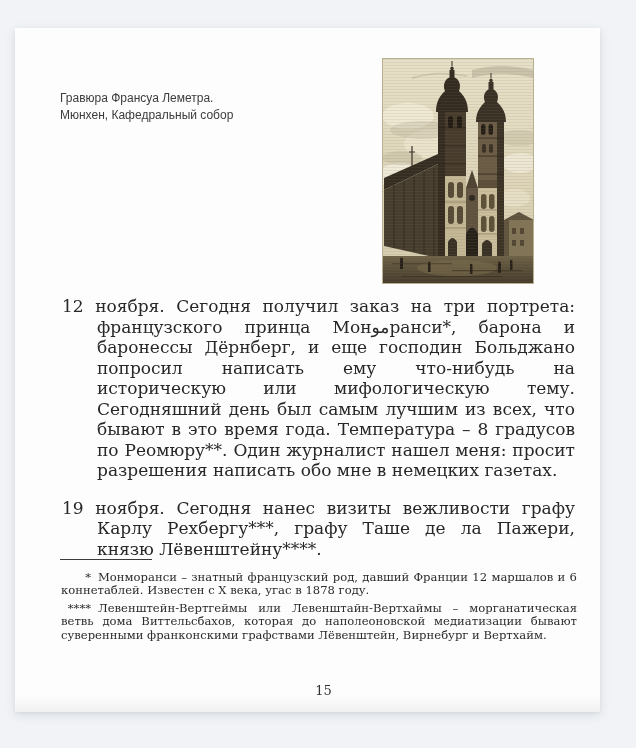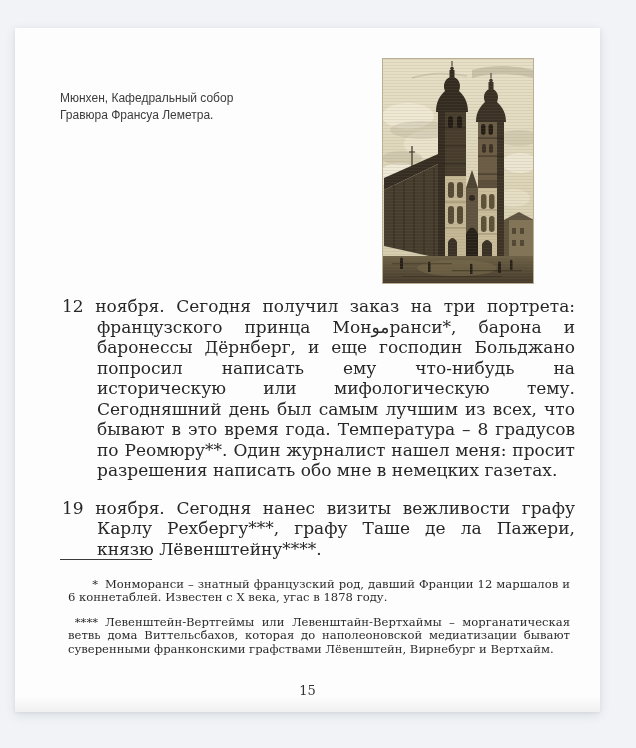--- a/index.html
+++ b/index.html
@@ -35,39 +35,39 @@
   .entry .date { white-space:nowrap; }
   .fn-rule {
     position:absolute; left:45px; top:531px; width:92px; height:0;
     border-top:1.5px solid #3b3b3b;
   }
   .footnotes {
     position:absolute; left:42px; top:539px; width:524px;
     font-size:11.6px; line-height:13.4px; color:#2b2b2b;
     text-align:justify;
   }
-  .fn { margin:11px; }
+  .fn { margin:4px; }
   .fn .marker {
     display:inline-block; min-width:30px; text-align:right;
     margin-right:7px; text-indent:0;
   }
   .page-number {
     position:absolute; left:0; top:655px; width:585px;
-    text-align:center; font-size:13px; color:#333;
+    text-align:center; font-size:13px; color:#333;padding-left:16px;
   }
 </style>
 </head>
 <body>
 
 <div class="screen">
   <div class="page">
 
     <div class="caption">
+      <div>Гравюра Франсуа Леметра.</div>
       <div>Мюнхен, Кафедральный собор</div>
-      <div>Гравюра Франсуа Леметра.</div>
     </div>
 
     <div class="engraving">
       <svg viewBox="0 0 152 226" width="152" height="226" xmlns="http://www.w3.org/2000/svg">
         <defs>
           <linearGradient id="sky" x1="0" y1="0" x2="0" y2="1">
             <stop offset="0" stop-color="#e7e0c8"></stop>
             <stop offset="0.6" stop-color="#ddd4b8"></stop>
             <stop offset="1" stop-color="#d5ccae"></stop>
           </linearGradient>

